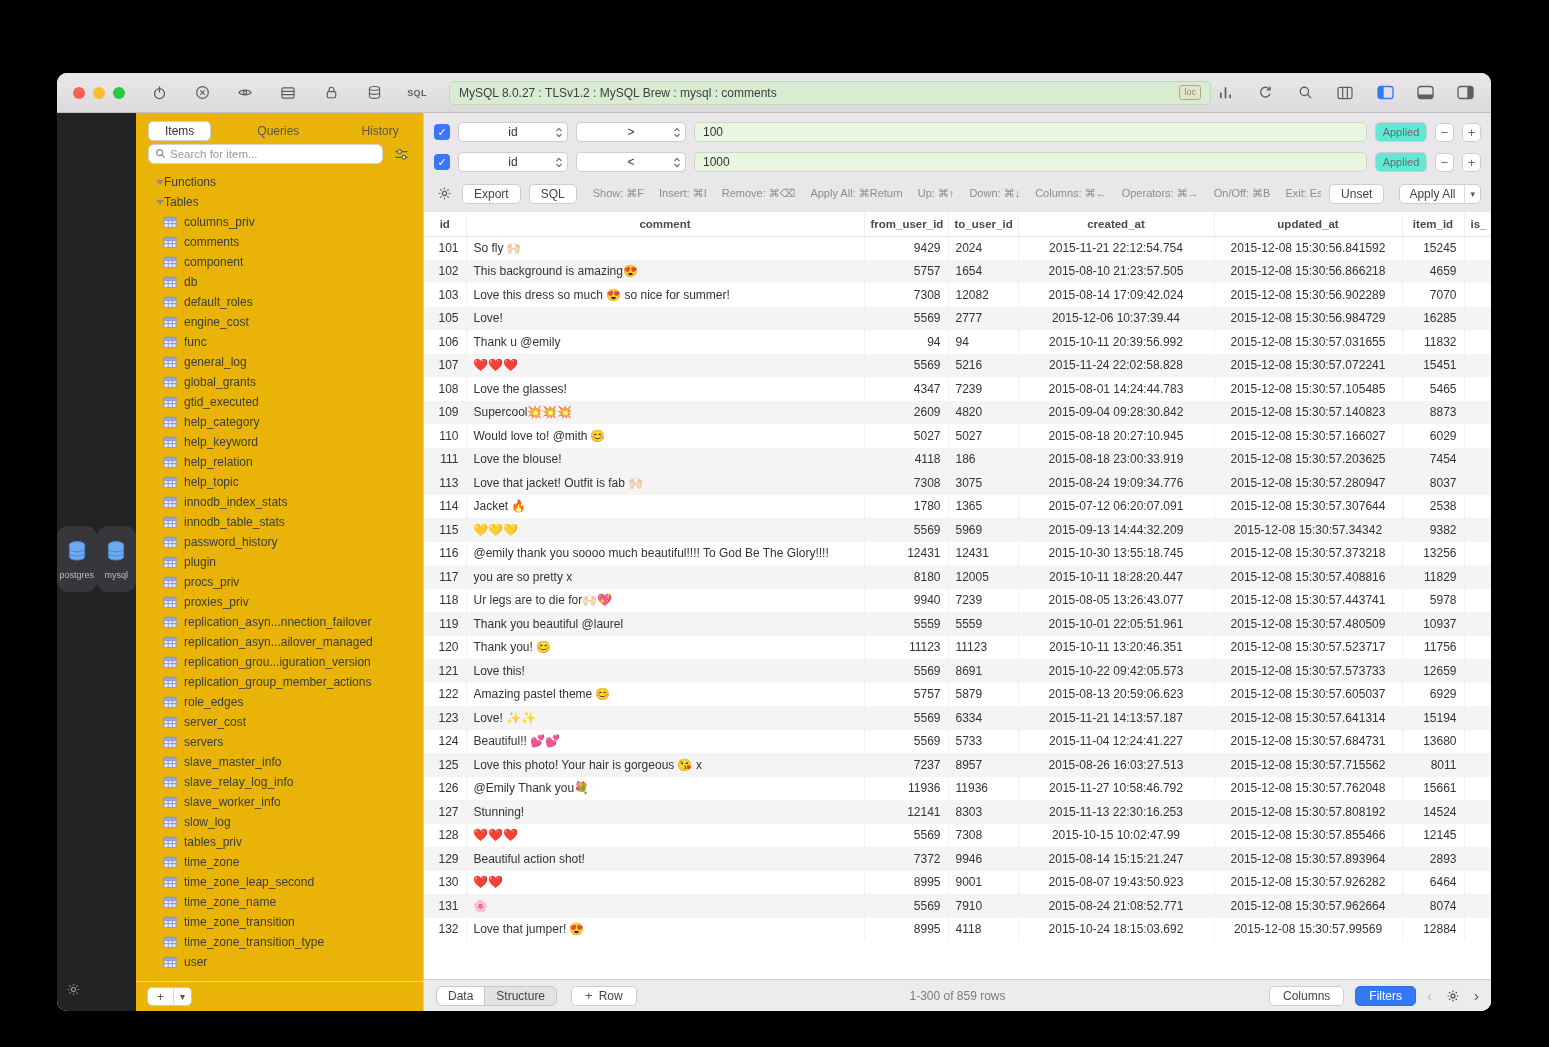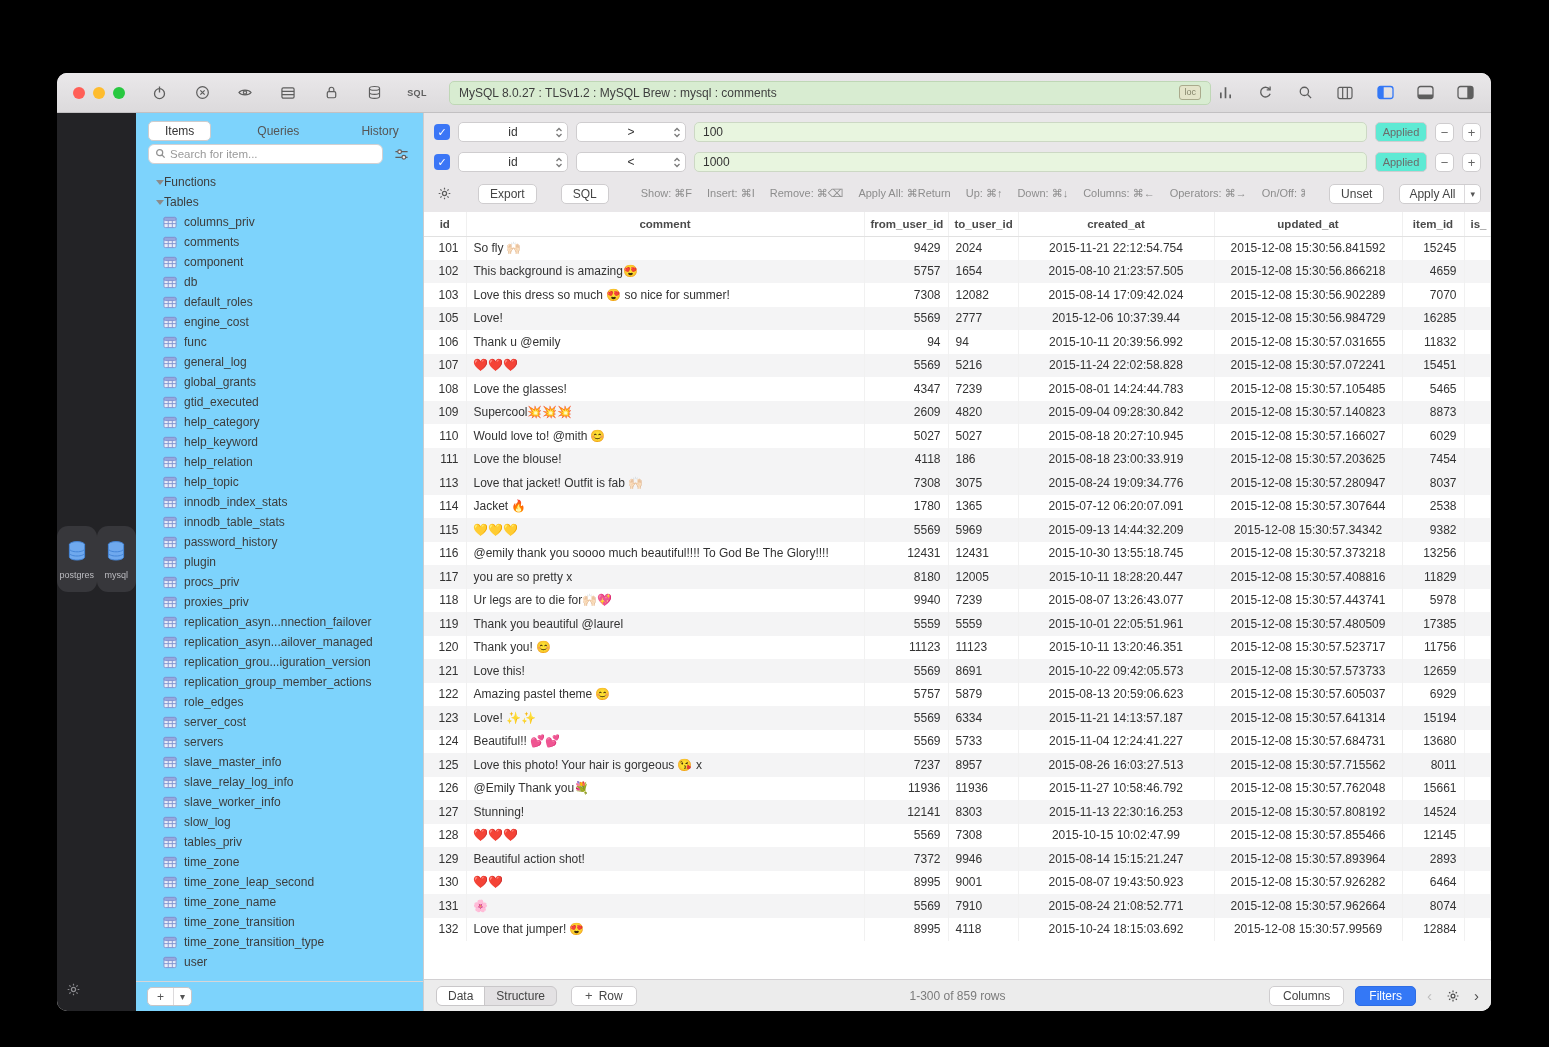--- a/index.html
+++ b/index.html
@@ -32,21 +32,21 @@
 
   
   .server-sidebar { width:79px; background:#232326; display:flex; flex-direction:row; align-items:center;
                     padding-top:12px; position:relative; flex:0 0 79px; }
   .server-item { width:62px; height:66px; border-radius:11px; display:flex; flex-direction:column; align-items:center;
                  justify-content:center; gap:3px; margin-bottom:18px; background:#37373b; }
   .server-label { font-size:9px; color:#bdbdc2; }
   .server-gear { position:absolute; bottom:10px; left:9px; }
 
   
-  .sidebar { width:288px; flex:0 0 288px; background:#7dd3fc; border-right:1px solid #cecccd;
+  .sidebar { width:288px; flex:0 0 288px; background:#eab308; border-right:1px solid #cecccd;
              display:flex; flex-direction:column; min-height:0; }
   .sb-tabs { display:flex; align-items:center; gap:30px; padding:9px 12px 4px; height:31px; }
   .sb-tab { font-size:12px; color:#555; padding:2px 16px; border-radius:5px; line-height:14px; }
   .sb-tab.active { background:#fff; border:1px solid #cecccd; color:#333; }
   .sb-search-row { display:flex; align-items:center; gap:8px; padding:0 12px 8px; height:28px; }
   .sb-search { flex:1; height:20px; background:#fff; border:1px solid #d2d0d2; border-radius:6px;
                display:flex; align-items:center; padding:0 6px; gap:4px; }
   .sb-search input { border:none; outline:none; font-size:11.5px; color:#333; width:100%; background:transparent;
                      font-family:inherit; }
   .sb-search input::placeholder { color:#9a9a9a; }
@@ -73,21 +73,21 @@
   .popup .updown { position:absolute; right:4px; top:4px; line-height:0; }
   .fval { flex:1; height:20px; background:#e8f5df; border:1px solid #ccd8c4; border-radius:5px; font-size:12px;
           color:#333; padding:0 8px; font-family:inherit; outline:none; min-width:0; }
   .fstatus { width:52px; flex:0 0 52px; height:20px; background:#5eead4; border:1px solid #cfcdcf; border-radius:5px;
              font-size:11px; color:#6b6b6b; display:flex; align-items:center; justify-content:center;
              font-family:inherit; }
   .fbtn { width:19px; flex:0 0 19px; height:19px; background:#fff; border:1px solid #cfcdcf; border-radius:5px;
           color:#666; font-size:13px; line-height:1; display:flex; align-items:center; justify-content:center;
           font-family:inherit; }
 
-  .shortcutbar { flex:0 0 33px; display:flex; align-items:center; gap:24px; padding:0 10px 4px; }
+  .shortcutbar { flex:0 0 33px; display:flex; align-items:center; gap:8px; padding:0 10px 4px; }
   .sc-btn { height:20px; background:#fff; border:1px solid #cfcdcf; border-radius:5px; font-size:12px; color:#444;
             display:flex; align-items:center; justify-content:center; padding:0 11px; font-family:inherit; }
   .sc-hints { flex:1; display:flex; gap:15px; font-size:11px; color:#8d8d8d; margin-left:8px; white-space:nowrap;
               overflow:hidden; }
   .sc-right { margin-left:auto; display:flex; gap:15px; align-items:center; }
   .applyall { display:flex; align-items:center; height:20px; background:#fff; border:1px solid #cfcdcf;
               border-radius:5px; font-size:12px; color:#444; }
   .applyall .lbl { padding:0 9px; }
   .applyall .dd { border-left:1px solid #dcdadc; padding:0 5px; display:flex; align-items:center; height:100%;
                   font-size:9px; color:#555; }
@@ -934,33 +934,33 @@
                   <td class="c">2015-10-11 18:28:20.447</td>
                   <td class="c">2015-12-08 15:30:57.408816</td>
                   <td class="r">11829</td>
                   <td class="l"></td>
                 </tr>
                 <tr>
                   <td class="r">118</td>
                   <td class="l">Ur legs are to die for🙌🏻💖</td>
                   <td class="r">9940</td>
                   <td class="l">7239</td>
-                  <td class="c">2015-08-07 13:26:43.077</td>
+                  <td class="c">2015-08-05 13:26:43.077</td>
                   <td class="c">2015-12-08 15:30:57.443741</td>
                   <td class="r">5978</td>
                   <td class="l"></td>
                 </tr>
                 <tr class="alt">
                   <td class="r">119</td>
                   <td class="l">Thank you beautiful @laurel</td>
                   <td class="r">5559</td>
                   <td class="l">5559</td>
                   <td class="c">2015-10-01 22:05:51.961</td>
                   <td class="c">2015-12-08 15:30:57.480509</td>
-                  <td class="r">17385</td>
+                  <td class="r">10937</td>
                   <td class="l"></td>
                 </tr>
                 <tr>
                   <td class="r">120</td>
                   <td class="l">Thank you! 😊</td>
                   <td class="r">11123</td>
                   <td class="l">11123</td>
                   <td class="c">2015-10-11 13:20:46.351</td>
                   <td class="c">2015-12-08 15:30:57.523717</td>
                   <td class="r">11756</td>

